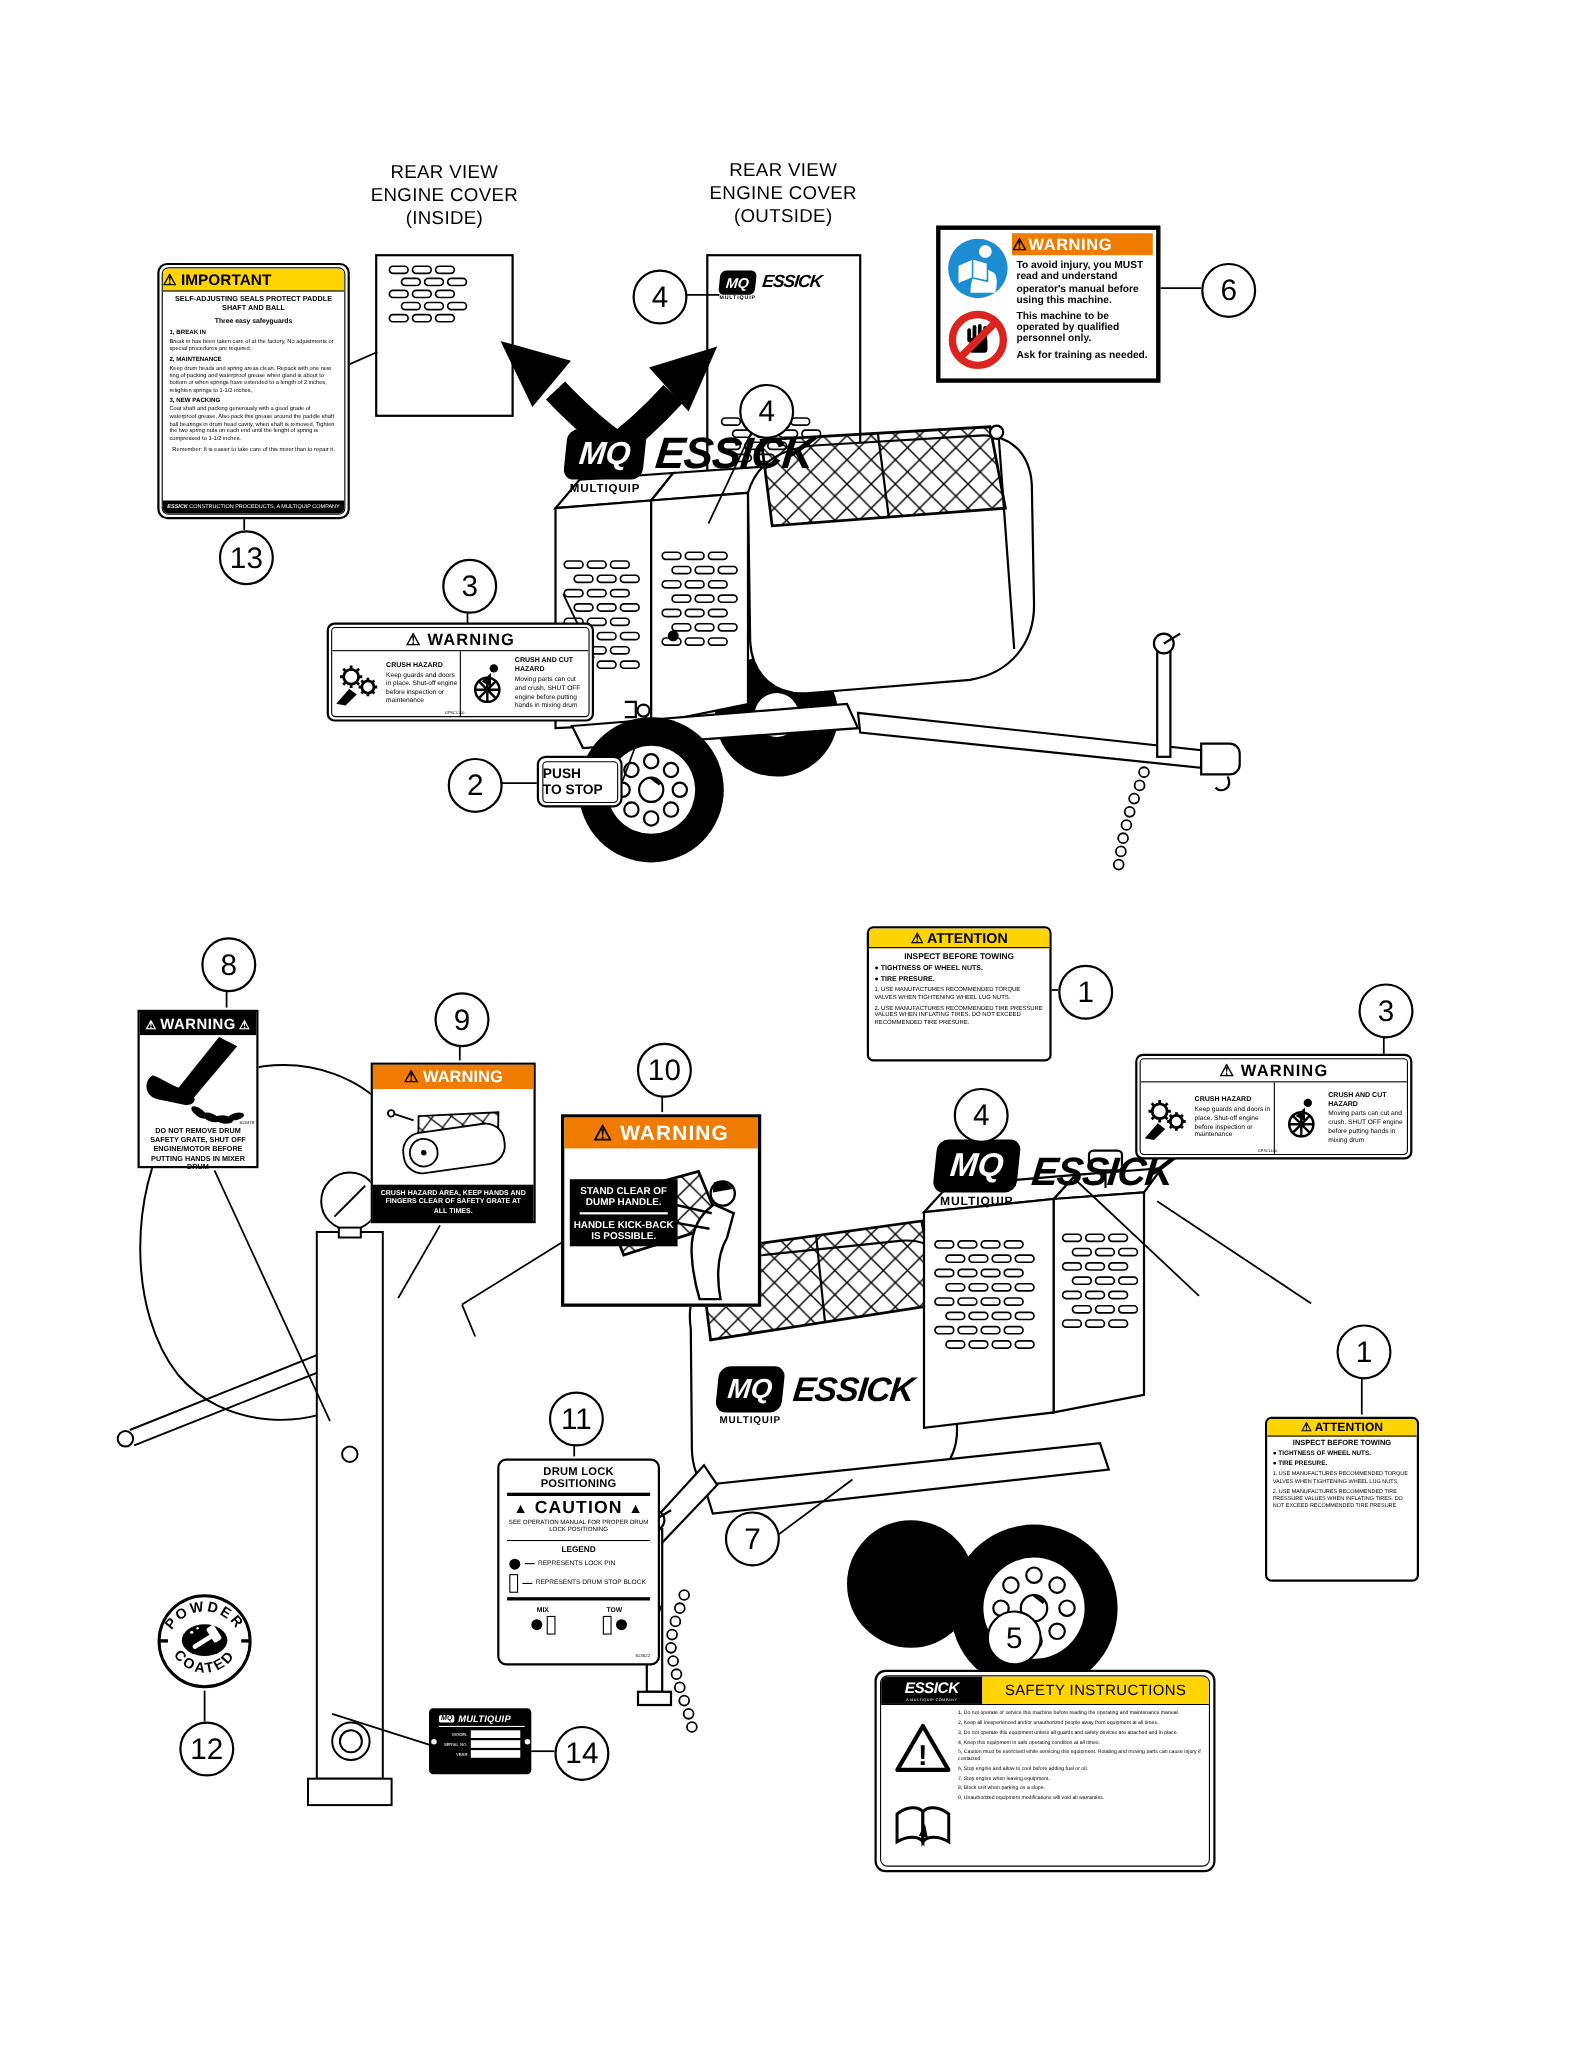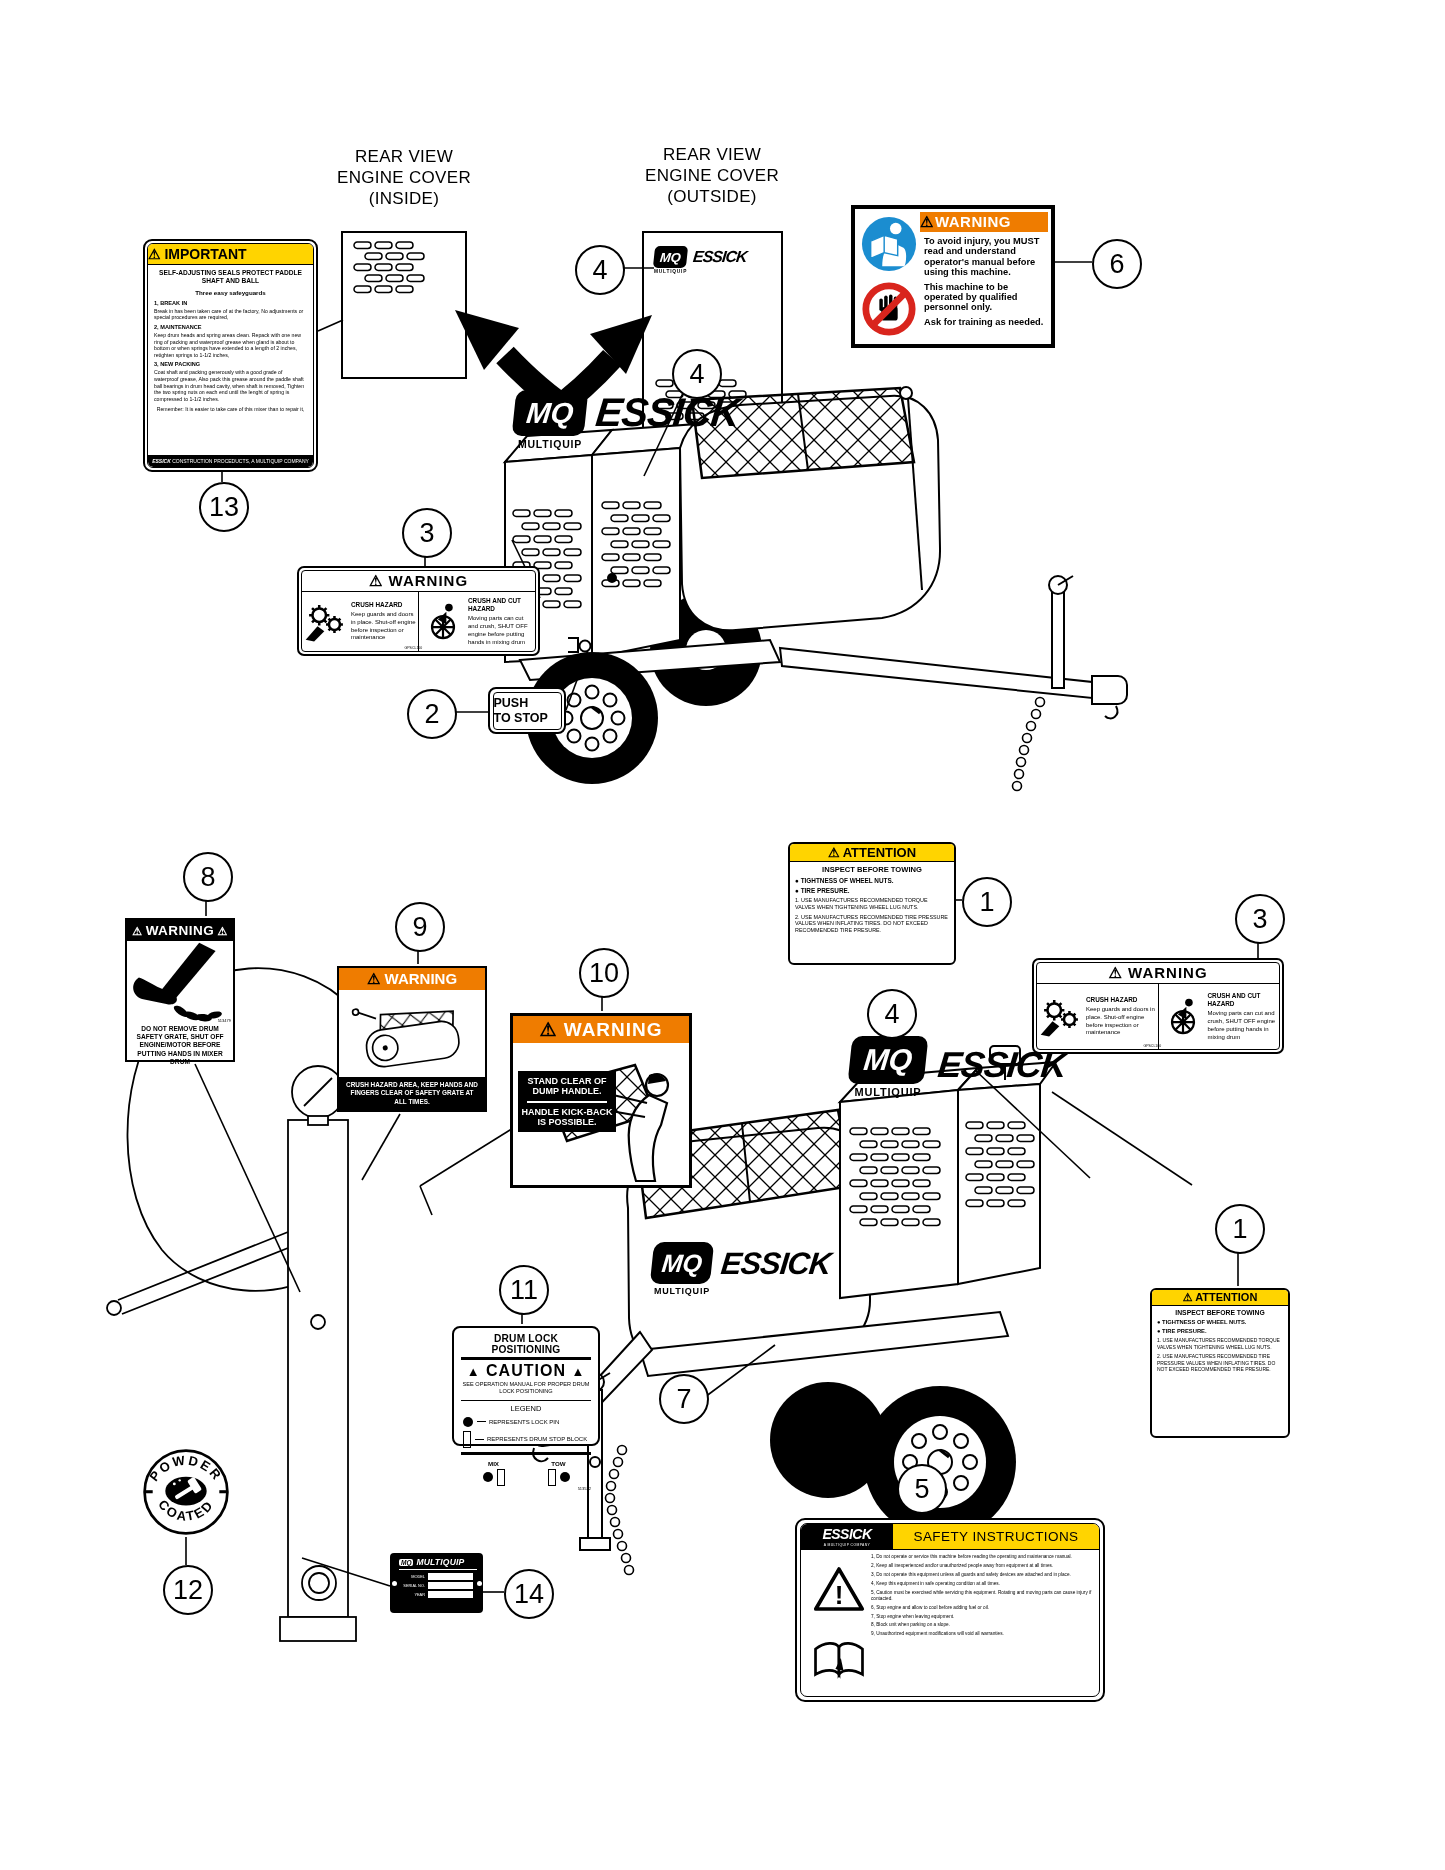--- a/index.html
+++ b/index.html
@@ -89,28 +89,28 @@
   
   .warn10{width:182px;height:175px;border-width:3px;display:flex;flex-direction:column}
   .w10-head{background:#ef7c00;color:#fff;font-weight:bold;font-size:19px;text-align:center;padding:2px 0;letter-spacing:1px}
   .w10-head .tri{color:#000}
   .w10-body{flex:1;position:relative}
   .w10-art{position:absolute;right:0;bottom:0;width:150px;height:130px}
   .w10-box{position:absolute;left:5px;top:28px;width:92px;background:#000;color:#fff;font-weight:bold;font-size:9px;
     line-height:1.15;text-align:center;padding:5px 3px;z-index:2}
   .w10-box .div{border-top:2px solid #fff;margin:4px 6px}
   
-  .dlock{width:148px;height:120px;border-radius:8px;padding:5px 7px;display:flex;flex-direction:column}
+  .dlock{width:148px;height:188px;border-radius:8px;padding:5px 7px;display:flex;flex-direction:column}
   .dl-title{font-weight:bold;font-size:10.2px;text-align:center;letter-spacing:.2px}
   .dl-rule{border-top:3px solid #000;margin:2px 0}
   .dl-rule2{border-top:1.5px solid #000;margin:2px 0}
   .dl-caution{font-weight:bold;font-size:16px;text-align:center;letter-spacing:1px}
   .dl-caution .tri{font-size:13px}
   .dl-note{font-size:5.6px;text-align:center;line-height:1.3;margin:1px 0 2px}
-  .dl-leg{font-weight:normal;font-size:7.5px;text-align:center;margin:1px 0 2px}
+  .dl-leg{font-weight:bold;font-size:7.5px;text-align:center;margin:1px 0 2px}
   .dl-row{display:flex;align-items:center;margin:2px 0;font-size:6px}
   .dl-dot{width:10px;height:10px;border-radius:50%;background:#000;margin:0 4px 0 2px;flex:none}
   .dl-blk{width:8px;height:17px;border:1.5px solid #000;margin:0 4px 0 2px;flex:none;box-sizing:border-box}
   .dl-dash{width:9px;border-top:1.5px solid #000;margin-right:3px;flex:none}
   .dl-pos{display:flex;justify-content:space-around;margin-top:3px;flex:1}
   .dl-grp{display:flex;flex-direction:column;align-items:center}
   .dl-grp b{font-size:6.2px;margin-bottom:2px}
   .dl-gl{display:flex;align-items:center;gap:4px}
   .dl-gl .dl-dot{margin:0}.dl-gl .dl-blk{margin:0}
   .dl-code{font-size:4px;text-align:right}

